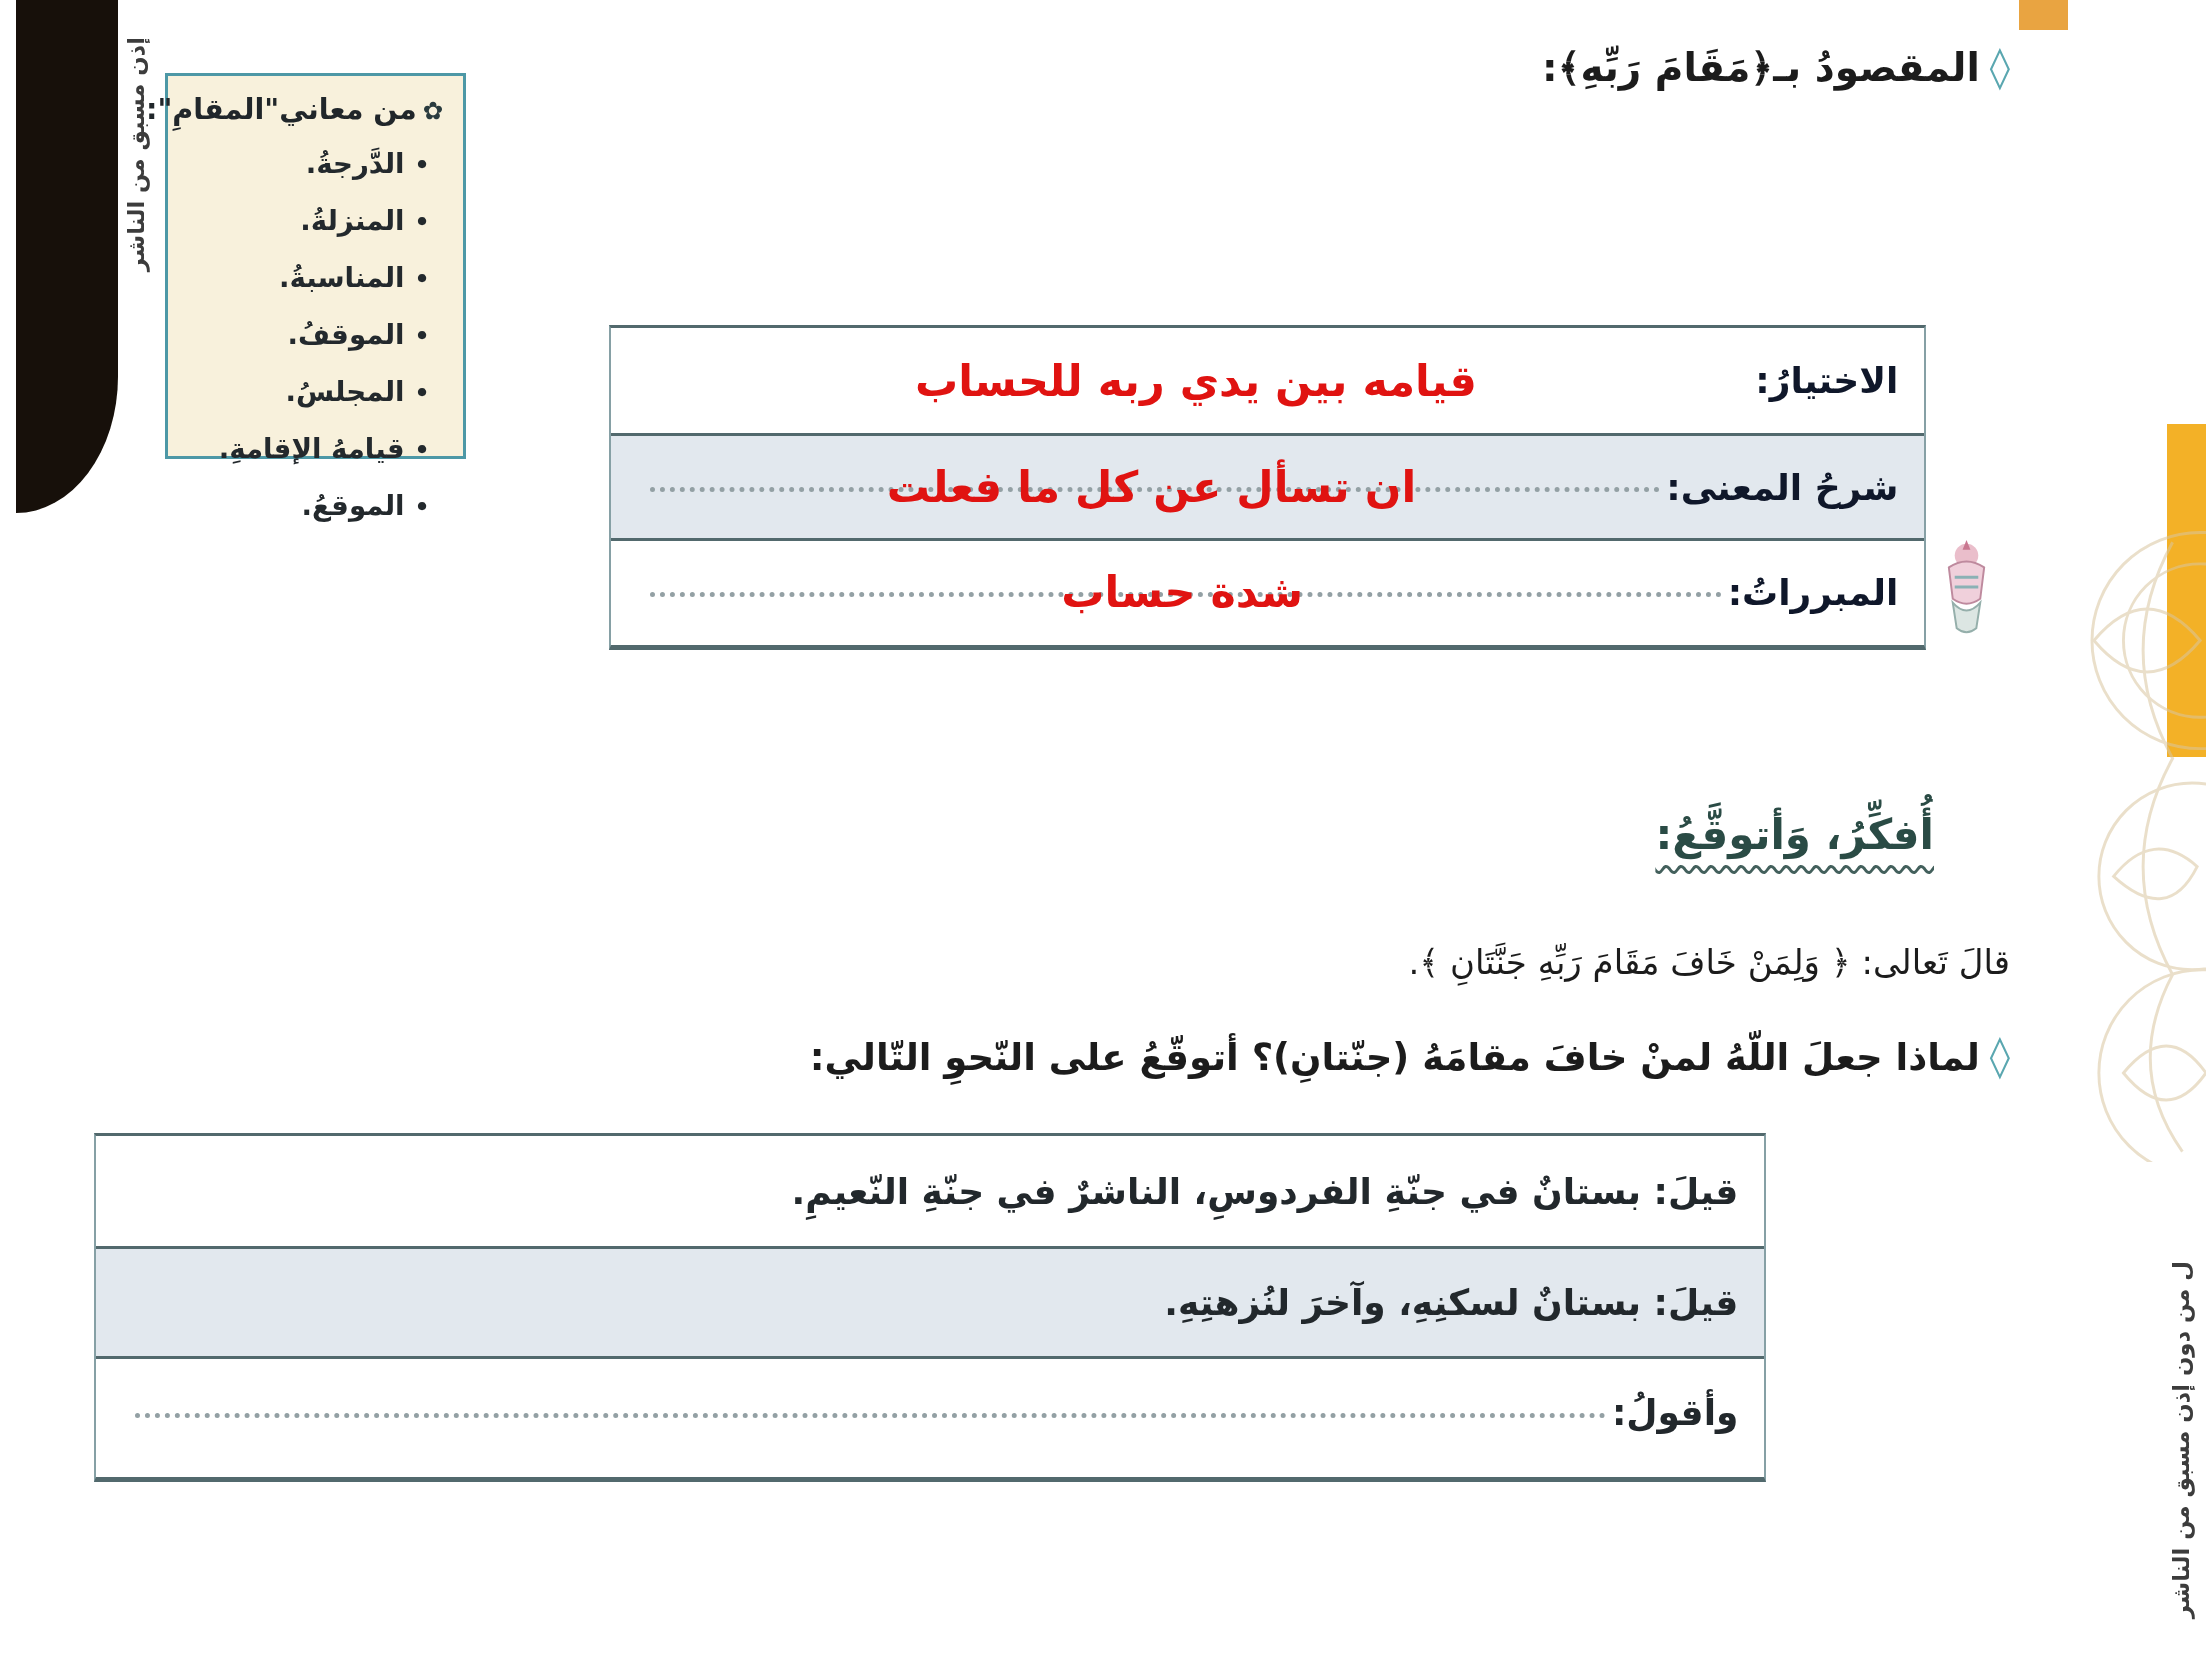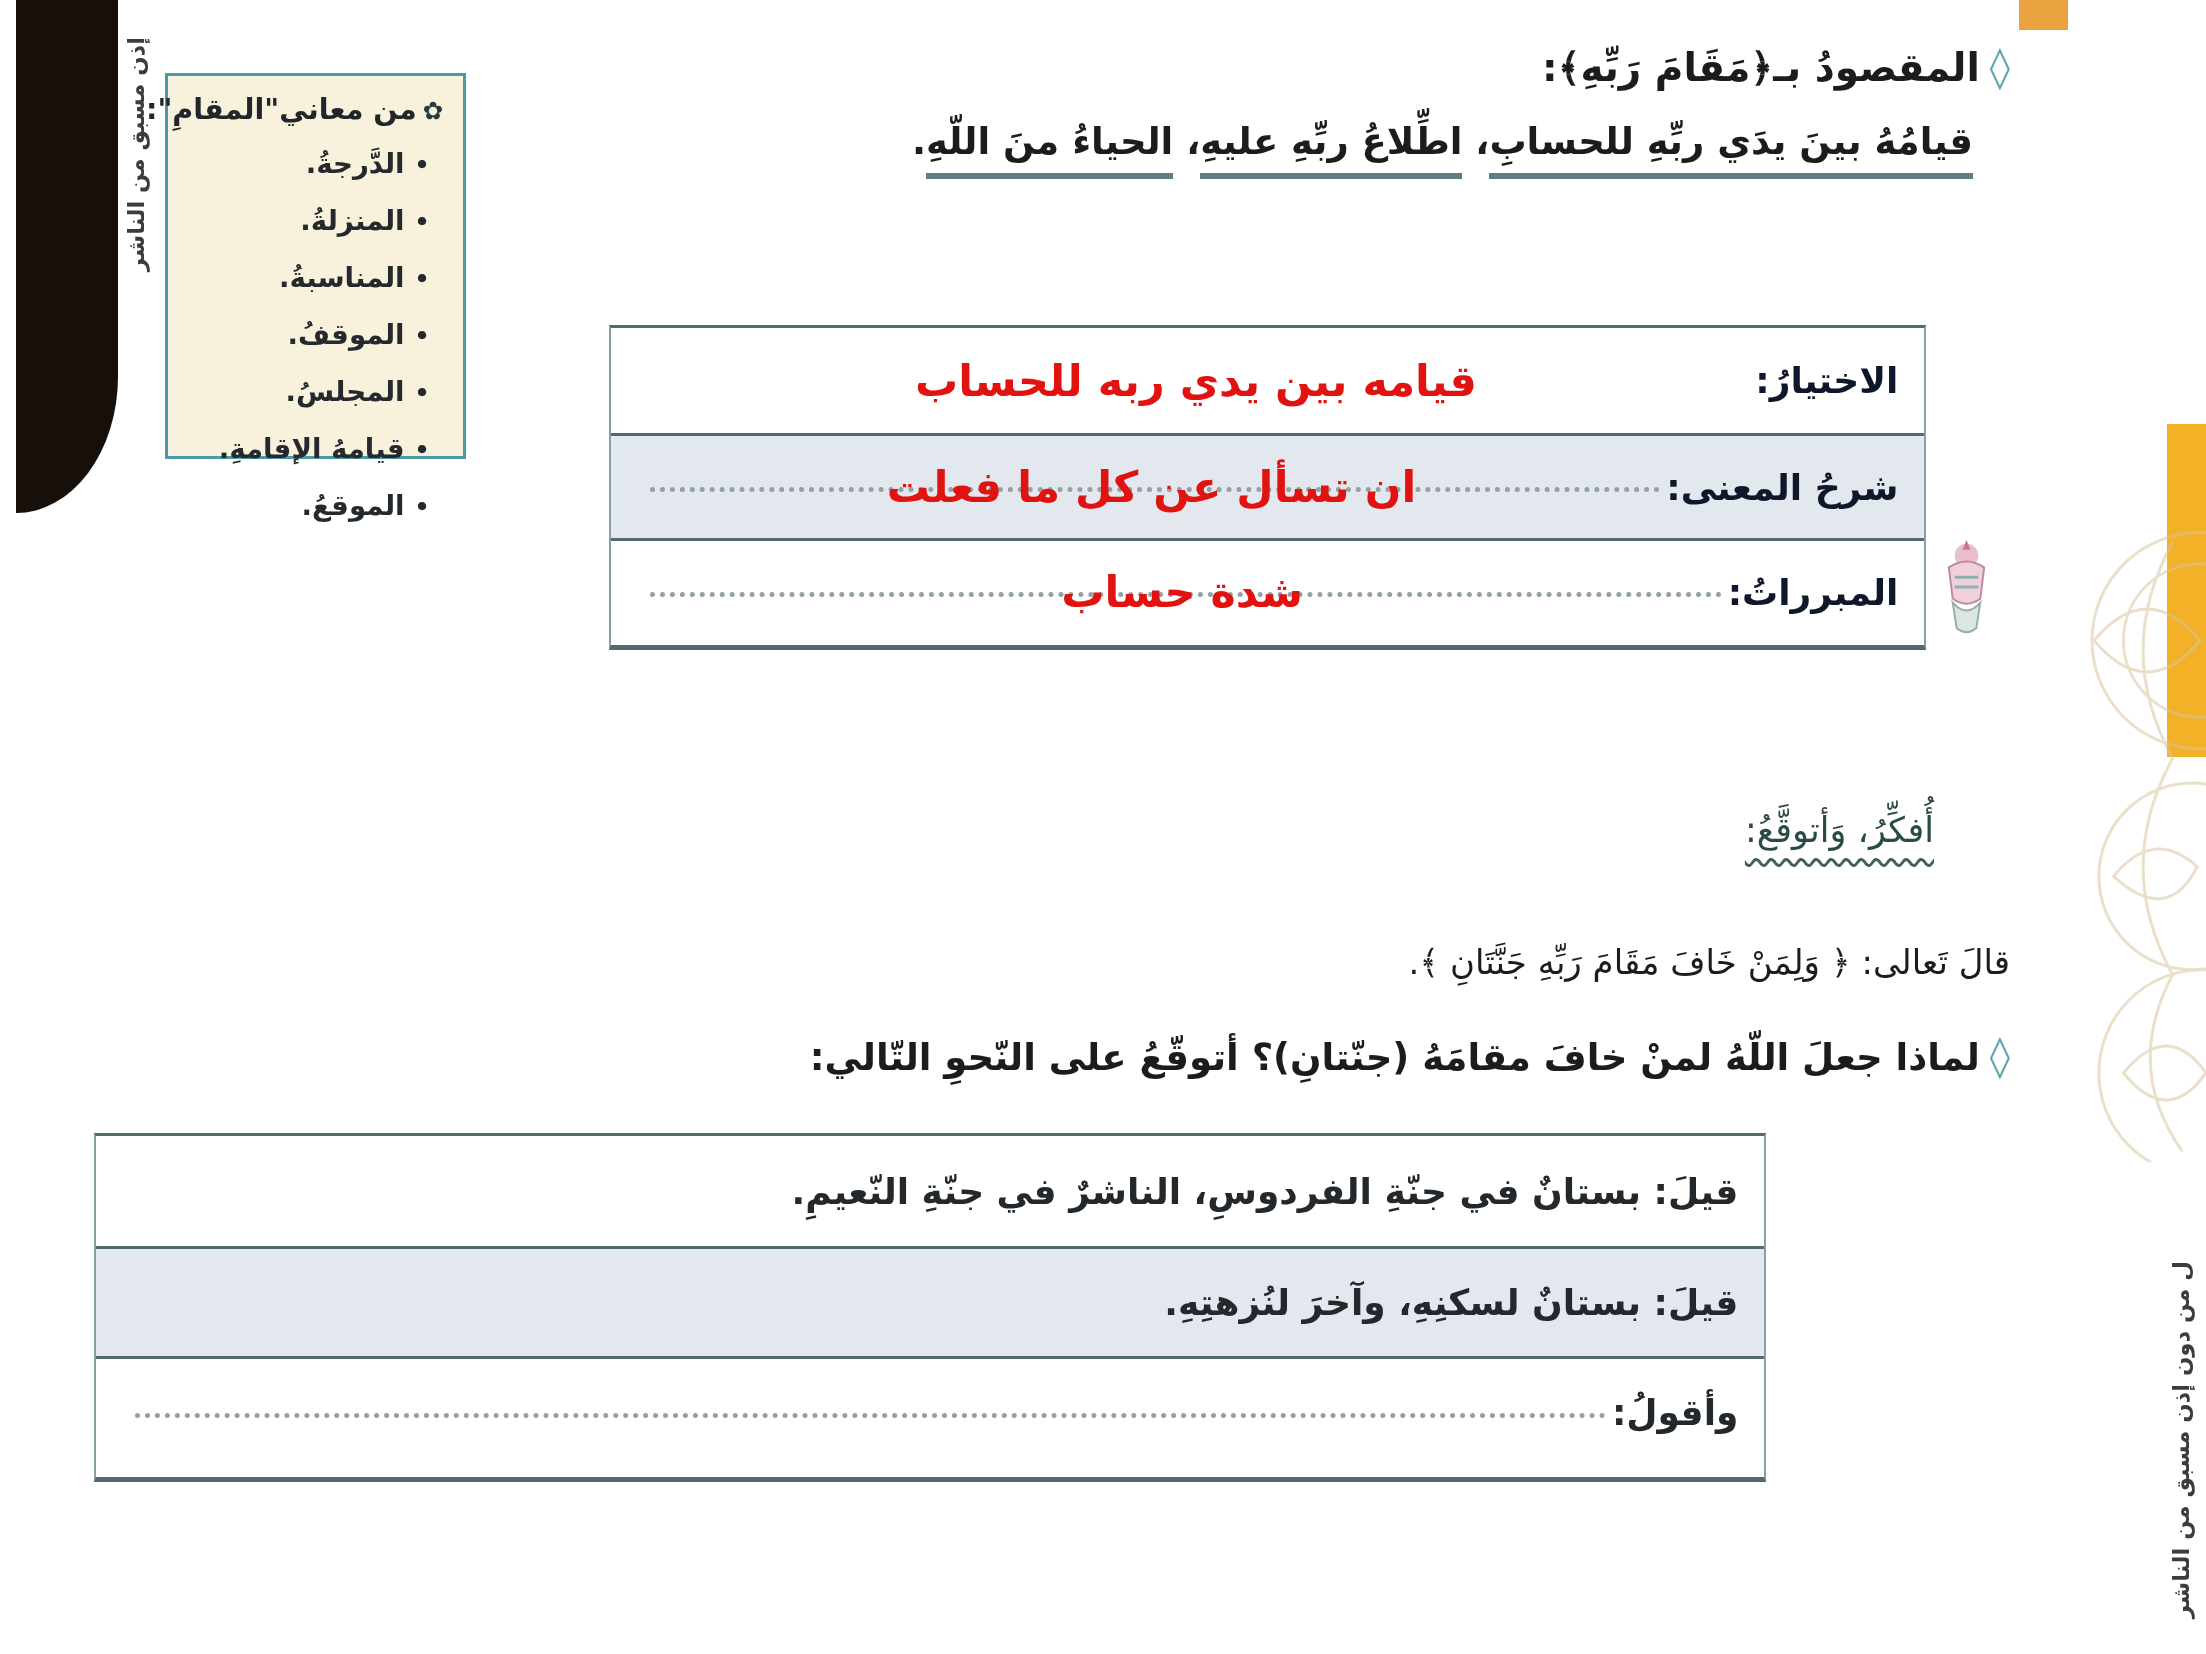--- a/index.html
+++ b/index.html
@@ -25,21 +25,21 @@
   .vocab-item .bullet{margin-left:9.9px;font-size:23.6px;}
   
   .line{position:absolute;white-space:nowrap;}
   .diamond{color:#5aa7b0;font-size:41px;font-weight:400;margin-left:9.9px;}
   .h1{font-size:39px;font-weight:700;}
   .meanings{font-size:37px;font-weight:700;}
   .meanings .ul{border-bottom:6.9px solid #5d7e85;padding-bottom:9.9px;}
   .instruction{font-size:37px;font-weight:700;}
   .verse-line{font-size:34px;font-weight:500;}
   .question{font-size:37px;font-weight:700;}
-  .h2{font-size:35px;font-weight:400;color:#2a4b45;
+  .h2{font-size:42px;font-weight:700;color:#2a4b45;
     text-decoration:underline;text-decoration-style:wavy;text-decoration-color:#43605c;
     text-decoration-thickness:3px;text-underline-offset:15.8px;}
   
   .wtable{position:absolute;box-sizing:border-box;background:#fff;
     border:2px solid #86a0a5;border-top:3.9px solid #52696d;border-bottom:5.9px solid #52696d;}
   .wrow{display:flex;align-items:center;box-sizing:border-box;padding:0 25.6px;}
   .wrow + .wrow{border-top:3.9px solid #52696d;}
   .wrow.shaded{background:#e2e8ee;}
   .rlabel{font-size:36px;font-weight:600;color:#0f172a;flex:0 0 auto;}
   .leader{flex:1 1 auto;position:relative;height:100%;display:flex;align-items:center;justify-content:center;text-align:right;}
@@ -97,23 +97,20 @@
     <div class="vocab-item"><span class="bullet">•</span><span>الموقفُ.</span></div>
     <div class="vocab-item"><span class="bullet">•</span><span>المجلسُ.</span></div>
     <div class="vocab-item"><span class="bullet">•</span><span>قيامهُ الإقامةِ.</span></div>
     <div class="vocab-item"><span class="bullet">•</span><span>الموقعُ.</span></div>
   </div>
 
   <div class="line h1" style="right:197px;top:43px;">
     <span class="diamond">◊</span><span>المقصودُ بـ﴿مَقَامَ رَبِّهِ﴾:</span>
   </div>
 
-  <div class="line meanings" style="right:234px;top:120px;">
-    <span class="ul">قيامُهُ بينَ يدَي ربِّهِ للحسابِ</span><span>، </span><span class="ul">اطِّلاعُ ربِّهِ عليهِ</span><span>، </span><span class="ul">الحياءُ منَ اللّهِ</span><span>.</span>
-  </div>
 
 
   <div class="wtable t1">
     <div class="wrow">
       <span class="rlabel">الاختيارُ:</span>
       <span class="leader">
         <span class="answer">قيامه بين يدي ربه للحساب</span>
       </span>
     </div>
     <div class="wrow shaded">

